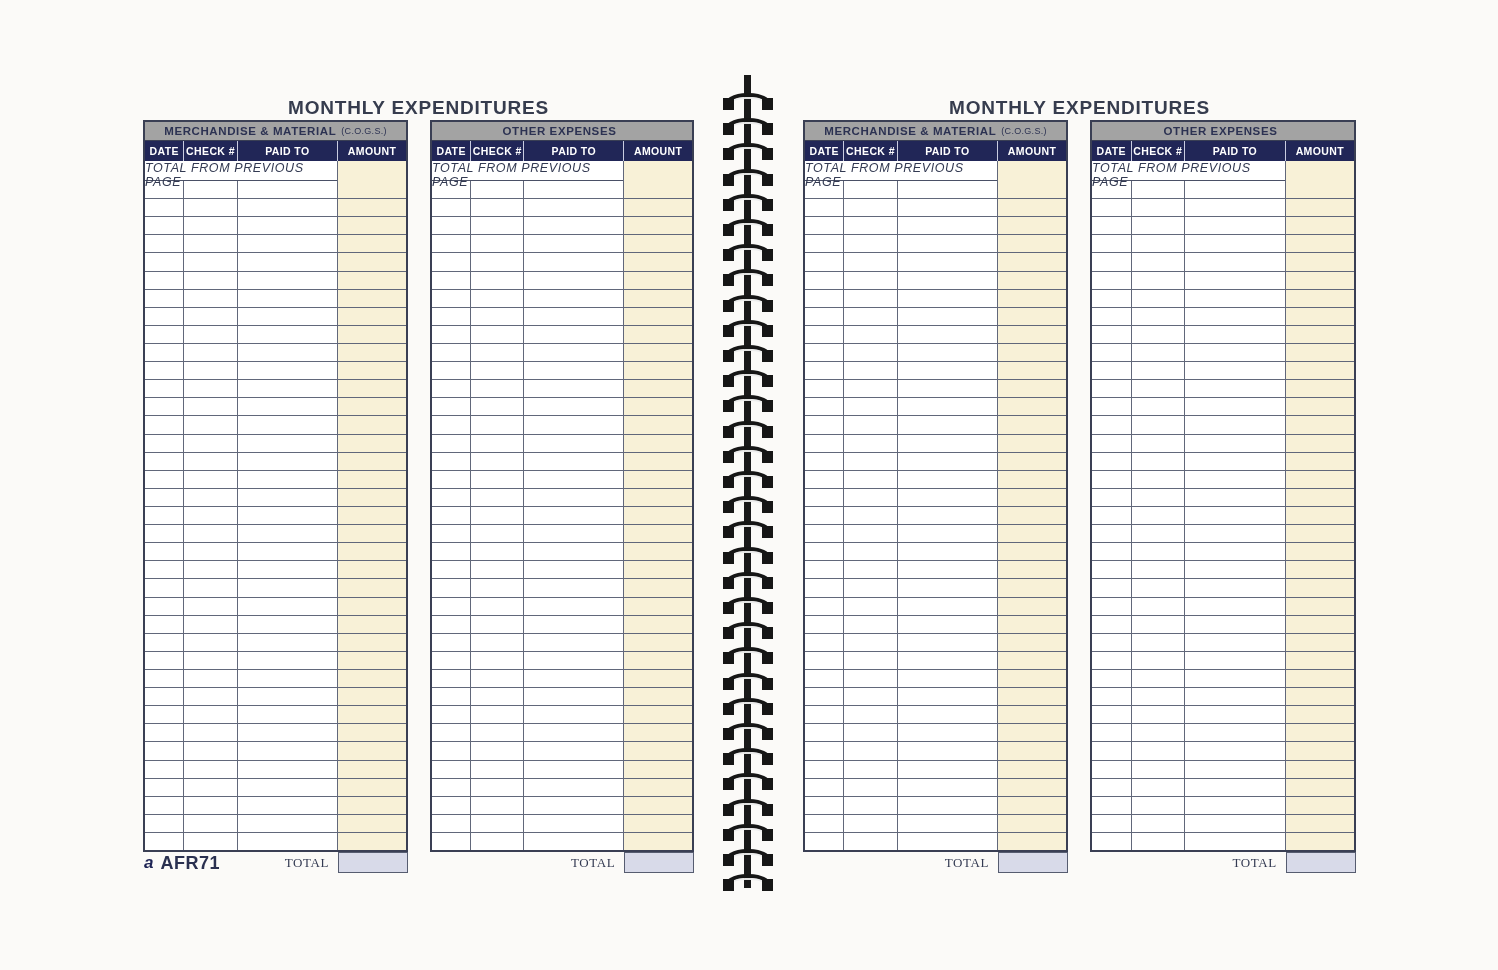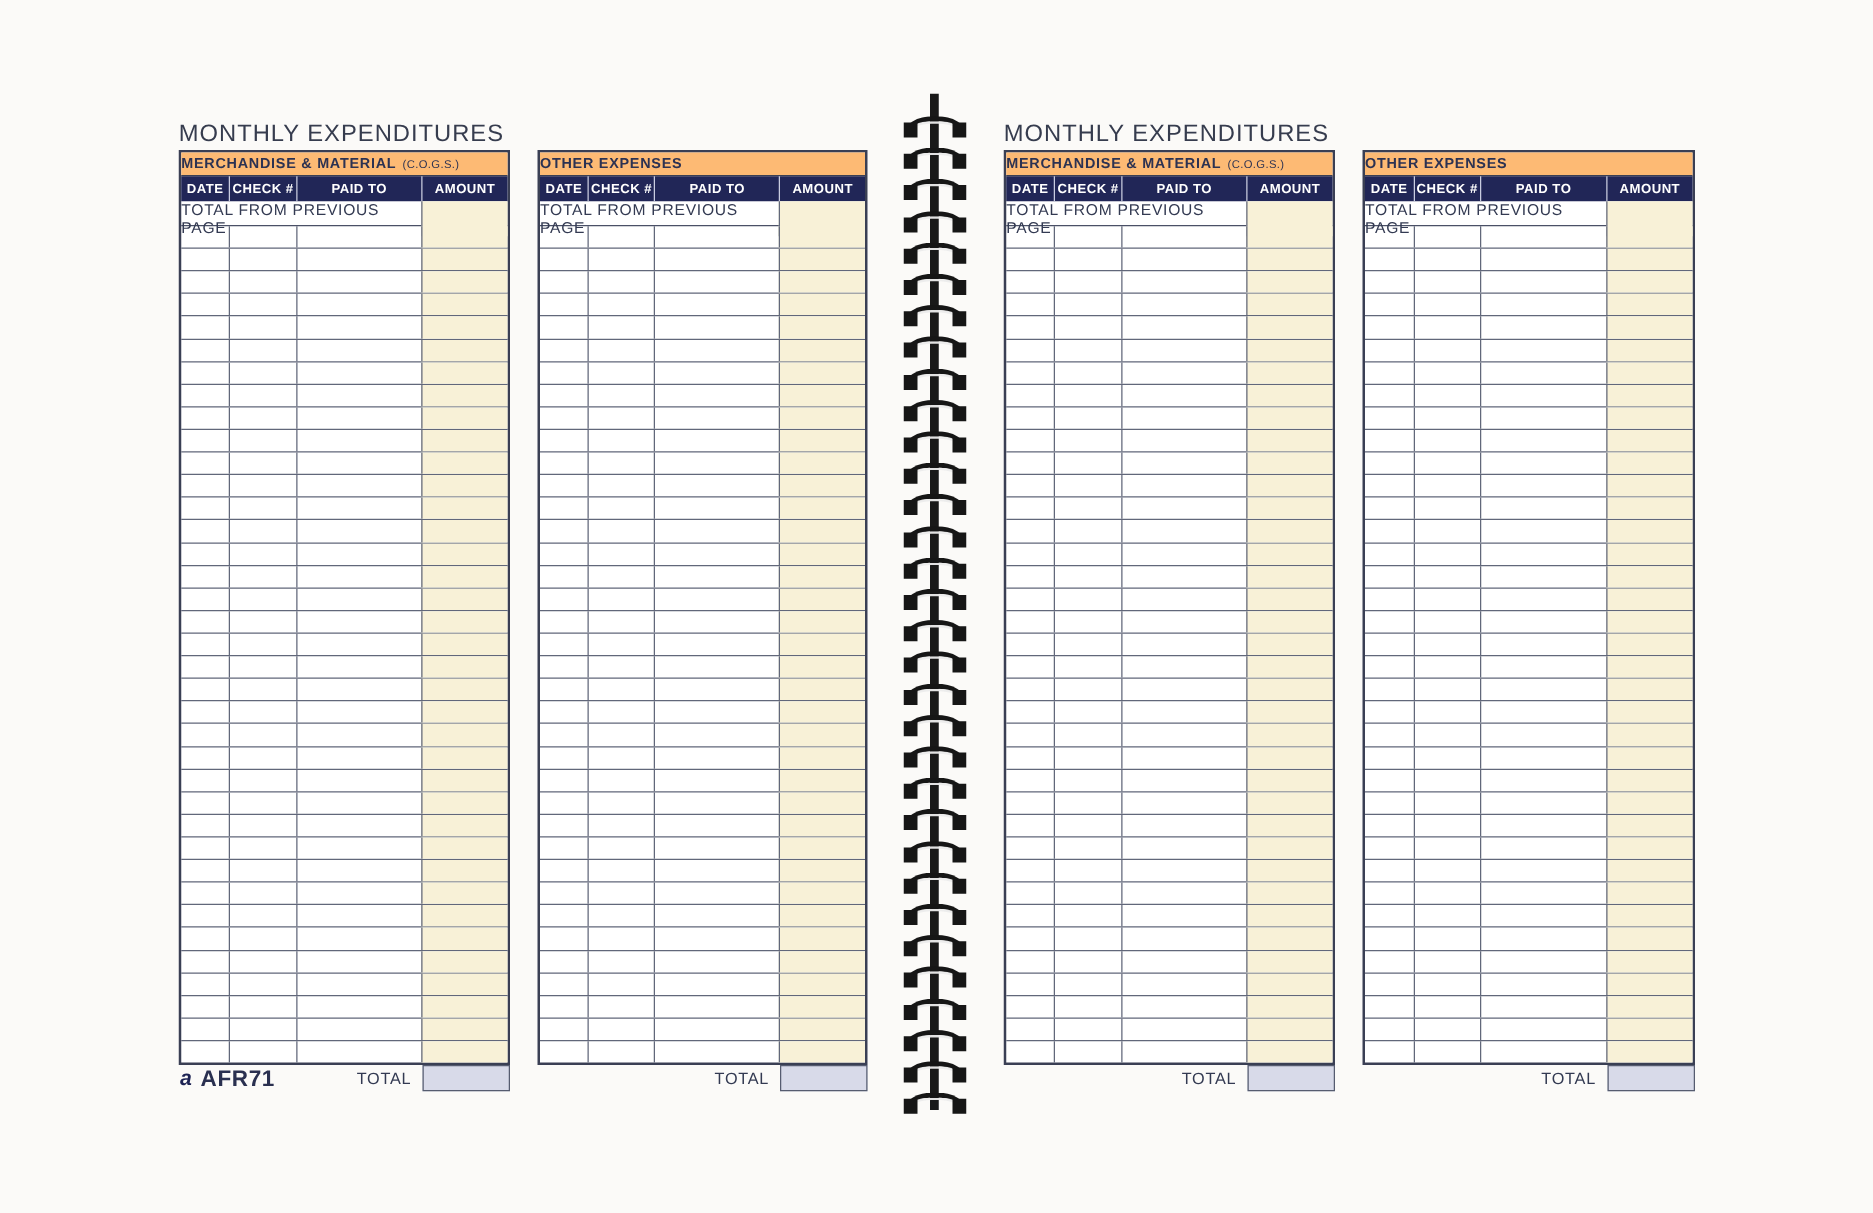--- a/index.html
+++ b/index.html
@@ -14,66 +14,66 @@
   html,body{margin:0;padding:0;}
   body{
     width:1498px;height:970px;position:relative;overflow:hidden;
     background:#fbfaf8;
     font-family:"Liberation Sans", sans-serif;
   }
   .page{position:absolute;height:800px;}
   #page-left{left:143px;top:97px;width:551px;}
   #page-right{left:803px;top:97px;width:553px;}
   .page-title{
-    position:absolute;top:0;left:0;width:100%;text-align:left;
-    font-size:19px;font-weight:400;letter-spacing:0.8px;color:var(--title);
+    position:absolute;top:0;left:0;width:100%;text-align:center;
+    font-size:19px;font-weight:700;letter-spacing:0.8px;color:var(--title);
   }
   .tables{position:absolute;top:23px;left:0;right:0;height:756px;}
   .ledger{position:absolute;top:0;height:756px;}
   .ledger-box{
     position:absolute;top:0;left:0;right:0;height:732px;
     border:2px solid var(--outer);box-sizing:border-box;
     background:#fff;display:flex;flex-direction:column;
   }
   .sec-title{
-    height:18px;flex:0 0 18px;display:flex;align-items:center;justify-content:flex-start;gap:5px;
+    height:18px;flex:0 0 18px;display:flex;align-items:center;justify-content:center;gap:5px;
     font-size:11.5px;font-weight:600;letter-spacing:0.6px;color:#2c3252;
-    border-bottom:1.5px solid var(--outer);background:#fdba74;
+    border-bottom:1.5px solid var(--outer);background:#a3a3a3;
   }
   .sec-sub{font-size:9px;font-weight:400;letter-spacing:0.3px;}
   .head{
     flex:0 0 20px;height:20px;display:grid;
     grid-template-columns:14.7% 20.4% 38.5% 26.4%;
     background:var(--navy);color:#fff;
   }
   .hc{
     display:flex;align-items:center;justify-content:center;
     font-size:10.5px;font-weight:700;letter-spacing:0.4px;
     border-left:1px solid #c9cce0;
   }
   .hc:first-child{border-left:none;}
   .carry{
     flex:0 0 19px;height:19px;display:grid;grid-template-columns:73.6% 26.4%;
     border-bottom:1.5px solid #4a5066;
   }
   .carry-label{
     display:flex;align-items:center;justify-content:center;
-    font-size:12.5px;font-weight:500;letter-spacing:0.6px;color:var(--inktext);
+    font-size:12.5px;font-weight:500;letter-spacing:0.6px;color:var(--inktext);font-style:italic;
   }
   .carry-amt{background:var(--cream);border-left:1px solid var(--grid);}
   .gridrows{flex:1;display:flex;flex-direction:column;}
   .row{
     flex:1;display:grid;grid-template-columns:14.7% 20.4% 38.5% 26.4%;
     border-bottom:1px solid var(--grid);
   }
   .row:last-child{border-bottom:none;}
   .c{border-left:1px solid var(--grid);}
   .c:first-child{border-left:none;}
   .amt{background:var(--cream);}
-  .total-strip{position:absolute;left:0;right:0;top:732px;height:22px;}
+  .total-strip{position:absolute;left:0;right:0;top:732px;height:22px;font-family:Liberation Serif, serif;}
   .total-box{
     position:absolute;right:0;top:0;width:26.4%;height:21px;
     background:var(--lav);border:1.5px solid #565c70;box-sizing:border-box;
   }
   .total-label{
     position:absolute;right:calc(26.4% + 9px);top:0;height:21px;
     display:flex;align-items:center;
     font-size:13px;letter-spacing:0.6px;color:var(--inktext);font-weight:500;
   }
   .brand{

